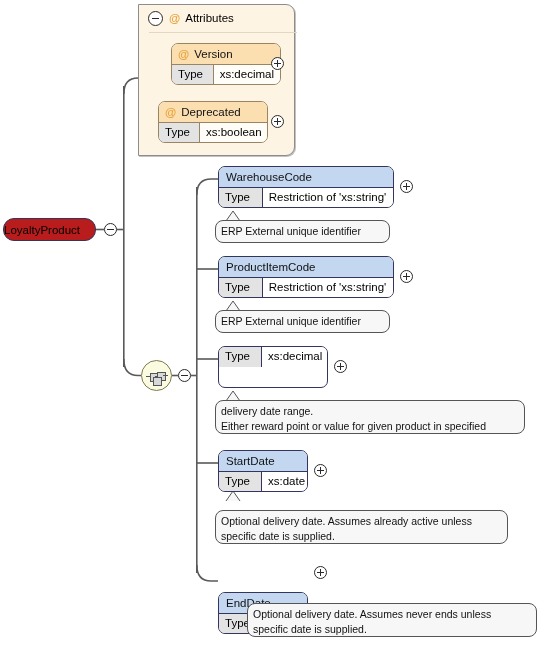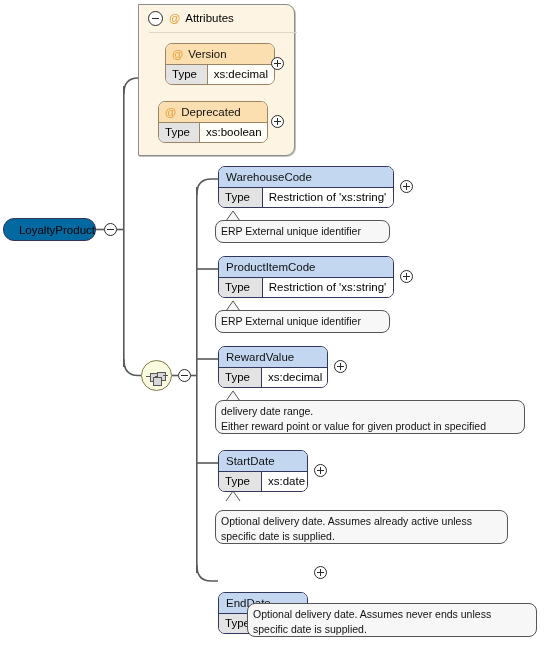--- a/index.html
+++ b/index.html
@@ -66,22 +66,22 @@
     box-shadow:1px 1px 0 rgba(120,120,120,.45);
   }
   #attr-title{
     position:absolute;left:30px;top:7px;white-space:nowrap;font-size:11.5px;
   }
   #attr-sep{position:absolute;left:10px;top:27px;width:148px;height:1px;background:#e2d7c2;}
 
   
   #root-node{
     position:absolute;box-sizing:border-box;
-    border:1px solid #33355c;border-radius:11px;background:#0369a1;
-    height:23px;line-height:22px;text-align:right;white-space:nowrap;
+    border:1px solid #33355c;border-radius:11px;background:#b91c1c;
+    height:23px;line-height:22px;text-align:left;white-space:nowrap;
     font-size:11.5px;
   }
 
   
   .anno{
     position:absolute;box-sizing:border-box;
     background:#f7f7f7;border:1px solid #555555;border-radius:8px;
     padding:3px 5px 2px 5px;font-size:10.5px;line-height:14.5px;color:#111;
   }
   .anno span{display:block;white-space:nowrap;}
@@ -154,21 +154,21 @@
   </svg>
 
   <div id="attr-container" style="left:138px;top:4px;width:157px;height:152px;">
     <div class="tg big" style="left:9px;top:6px;"></div>
     <div id="attr-sep"></div>
     <span id="attr-title">
       <span class="at">@</span><span>Attributes</span>
     </span>
   </div>
 
-  <div class="node" style="left:165px;top:43px;width:98px;height:42px;">
+  <div class="node" style="left:171px;top:43px;width:98px;height:42px;">
     <div class="abox" style="width:110px;height:42px;">
       <div class="ahead">
         <span class="at">@</span><span>Version</span>
       </div>
       <div class="arow">
         <div class="atype" style="width:42px;">Type</div>
         <div class="aval" style="width:67px;">xs:decimal</div>
       </div>
     </div>
   </div>
@@ -223,21 +223,20 @@
       </div>
     </div>
   </div>
   <div class="tg plus" style="left:400px;top:270px;"></div>
   <div class="anno" style="left:215px;top:310px;width:175px;height:23px;">
     <span>ERP External unique identifier</span>
   </div>
 
   <div class="node" style="left:218px;top:346px;width:110px;height:42px;">
     <div class="nbox" style="width:110px;height:42px;">
-      <div class="nhead">RewardValue</div>
       <div class="nrow">
         <div class="ntype" style="width:44px;">Type</div>
         <div class="nval" style="width:65px;">xs:decimal</div>
       </div>
     </div>
   </div>
   <div class="tg plus" style="left:334px;top:360px;"></div>
   <div class="anno" style="left:215px;top:400px;width:310px;height:34px;">
     <span>delivery date range.</span>
     <span>Either reward point or value for given product in specified</span>

